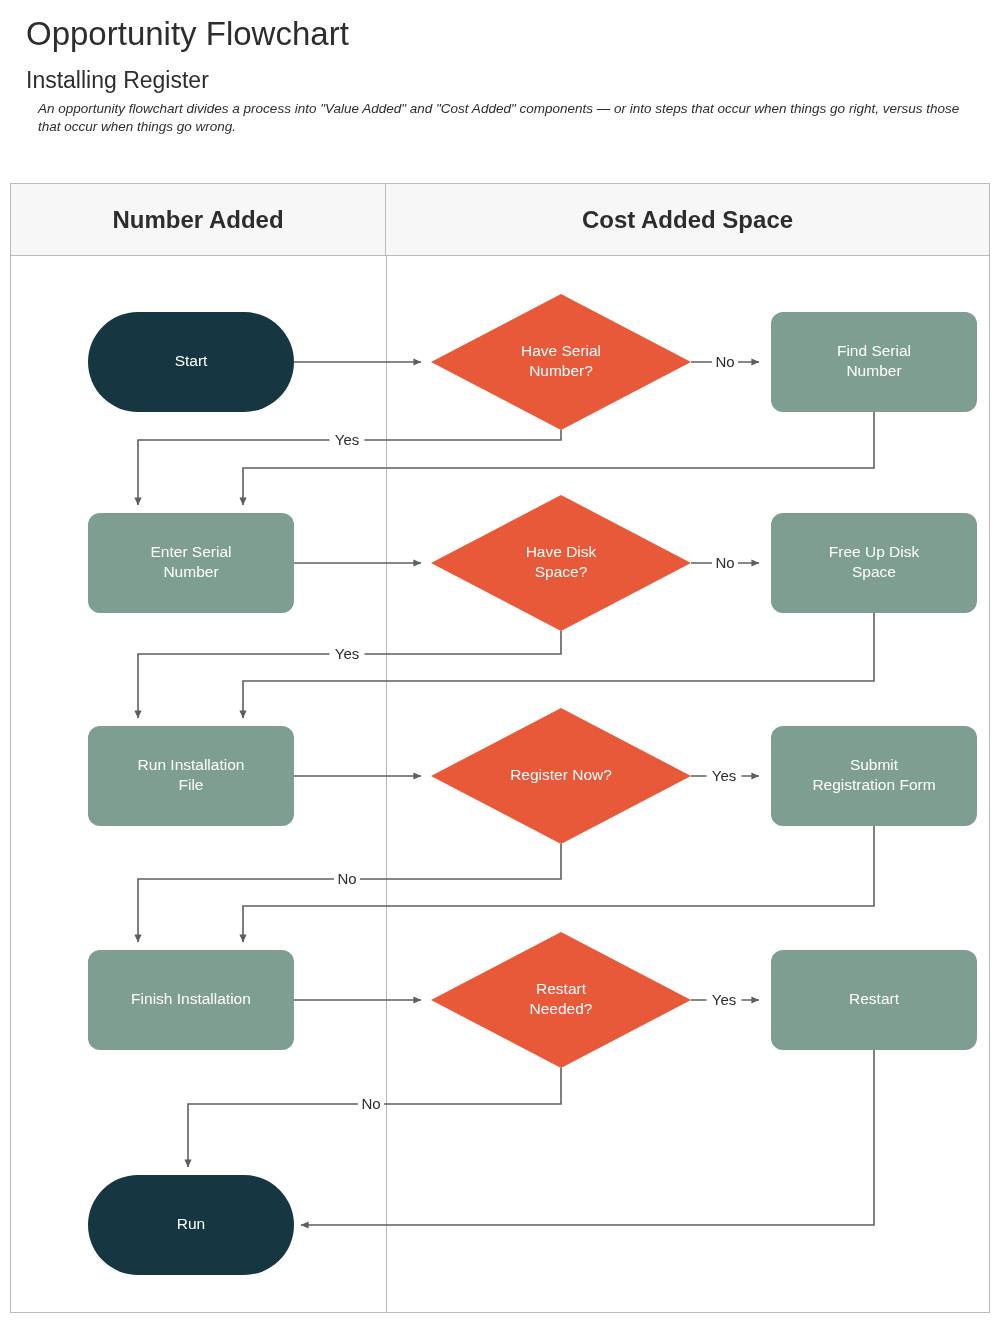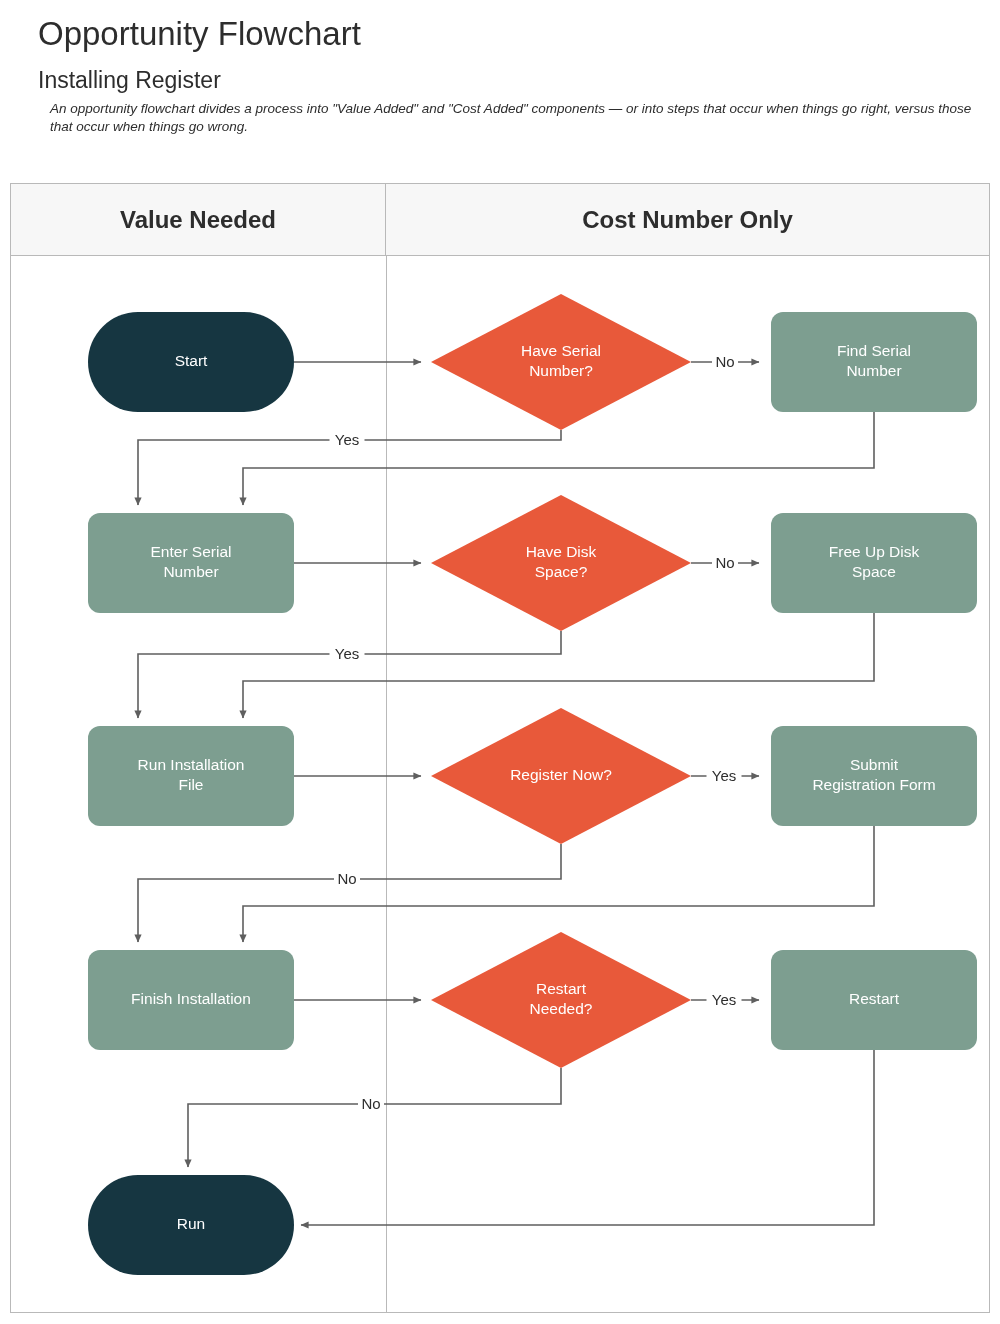--- a/index.html
+++ b/index.html
@@ -20,21 +20,21 @@
   #page {
     position: relative;
     width: 1000px;
     height: 1324px;
     box-sizing: border-box;
   }
 
   
   .header-block {
     position: absolute;
-    left: 38px;
+    left: 26px;
     top: 14px;
     width: 940px;
   }
   .doc-title {
     font-size: 33px;
     font-weight: 400;
     line-height: 40px;
     color: #2d2d2d;
     letter-spacing: 0px;
     margin: 0;
@@ -138,22 +138,22 @@
 
   <div class="header-block">
     <div class="doc-title">Opportunity Flowchart</div>
     <div class="doc-subtitle">Installing Register</div>
     <div class="doc-desc">An opportunity flowchart divides a process into "Value Added" and "Cost Added" components — or into steps that occur when things go right, versus those that occur when things go wrong.</div>
   </div>
 
   <div class="frame">
 
     <div class="lane-header-row">
-      <div class="lane-header left">Value Needed</div>
-      <div class="lane-header right">Cost Number Only</div>
+      <div class="lane-header left">Number Added</div>
+      <div class="lane-header right">Cost Added Space</div>
     </div>
 
     <div class="lane-divider"></div>
 
     <svg class="canvas" viewBox="0 0 980 1130">
       <defs>
         <marker id="arrowEnd" markerWidth="9" markerHeight="9" refX="7.6" refY="3.6" orient="auto" markerUnits="userSpaceOnUse">
           <path d="M 0 0 L 8 3.6 L 0 7.2 z" fill="#5f5f5f"></path>
         </marker>
       </defs>

